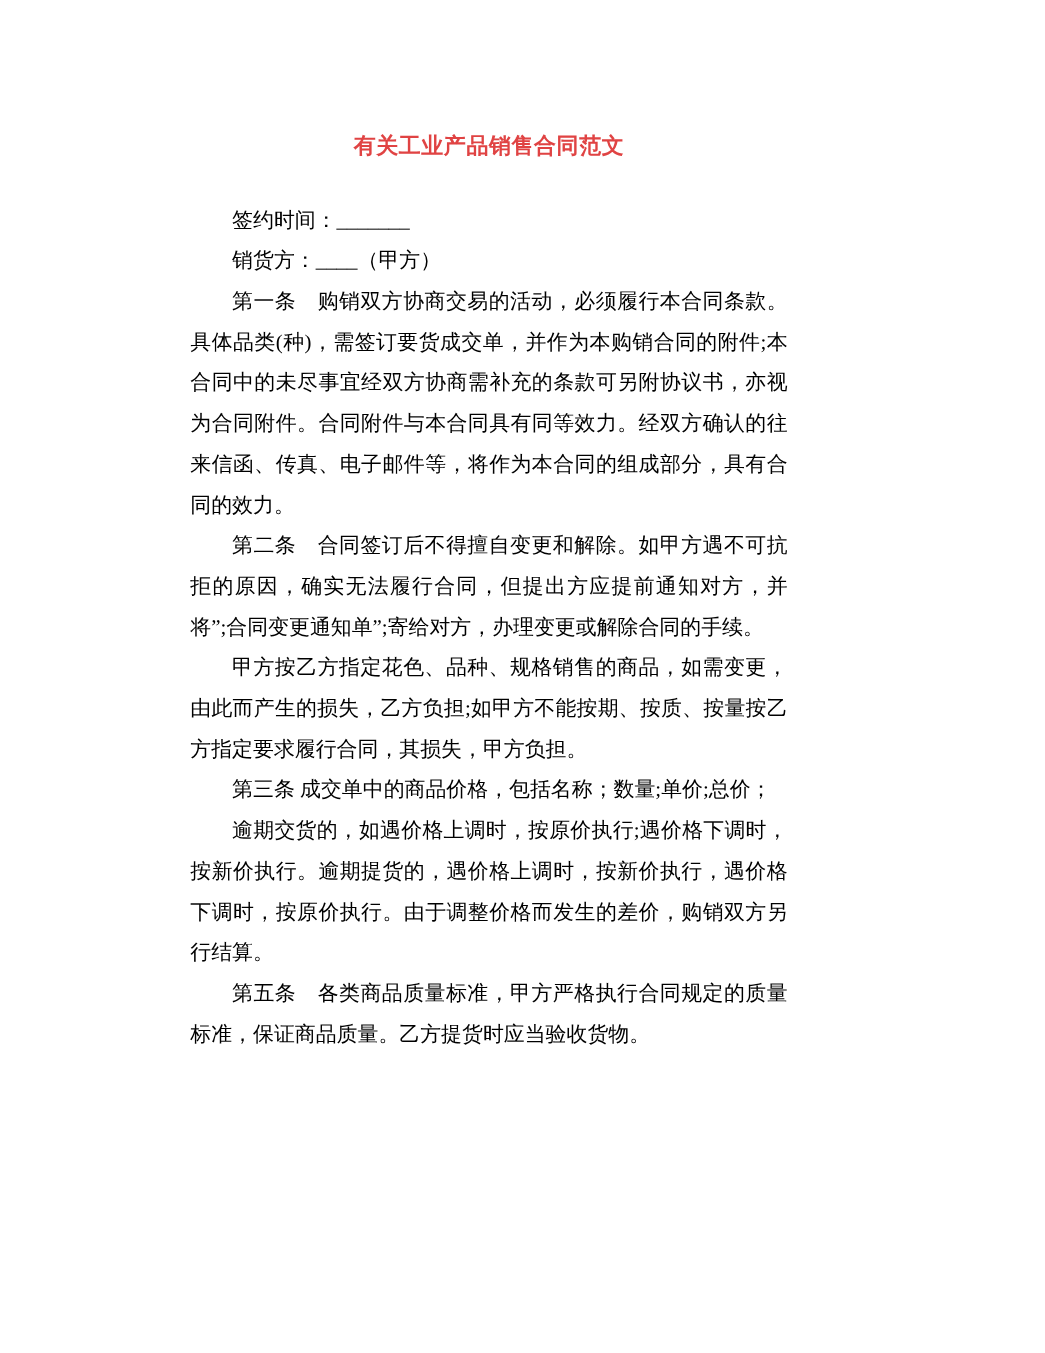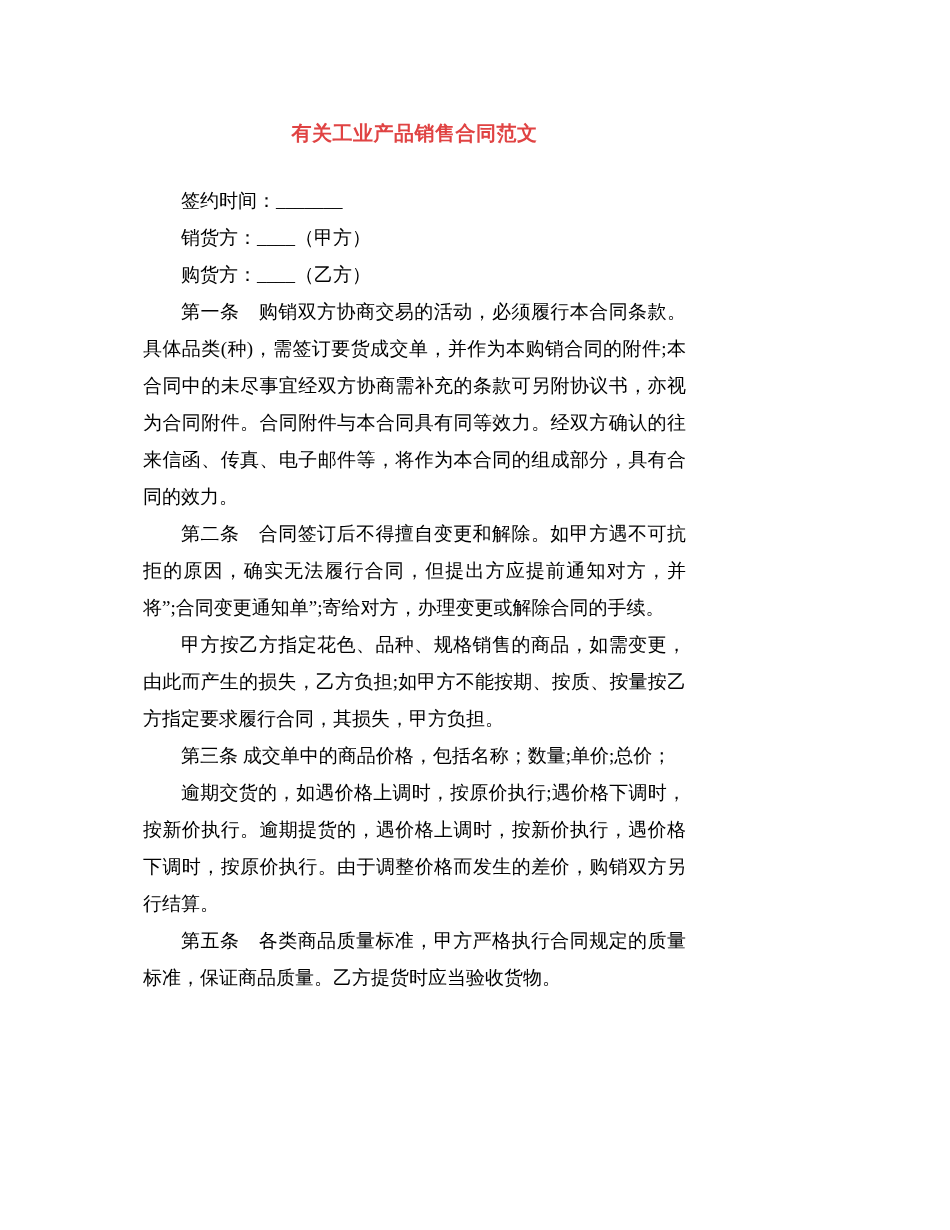--- a/index.html
+++ b/index.html
@@ -11,20 +11,21 @@
     position: relative;
     width: 816px;
     height: 1230px;
     box-sizing: border-box;
     background: #ffffff;
     padding: 118px 130px 0 143px;
     font-family: "Liberation Serif", "DejaVu Serif", serif;
     font-size: 19px;
     color: #000000;
     overflow: hidden;
+    margin-left: 30px;
   }
   .doc-title {
     margin: 0 0 34px 0;
     font-size: 20px;
     font-weight: 700;
     line-height: 30px;
     text-align: center;
     letter-spacing: 0.5px;
   }
   .doc-line {
@@ -37,21 +38,20 @@
 </style>
 </head>
 <body>
 
 <div class="page">
   <h1 class="doc-title" style="color: rgb(224, 67, 67);">有关工业产品销售合同范文</h1>
 
   <div>
       <p class="doc-line">签约时间：_______</p>
       <p class="doc-line">销货方：____（甲方）</p>
-      <p class="doc-line">购货方：____（乙方）</p>
     </div>
 
   <div>
       <p class="doc-line">第一条　购销双方协商交易的活动，必须履行本合同条款。具体品类(种)，需签订要货成交单，并作为本购销合同的附件;本合同中的未尽事宜经双方协商需补充的条款可另附协议书，亦视为合同附件。合同附件与本合同具有同等效力。经双方确认的往来信函、传真、电子邮件等，将作为本合同的组成部分，具有合同的效力。</p>
       <p class="doc-line">第二条　合同签订后不得擅自变更和解除。如甲方遇不可抗拒的原因，确实无法履行合同，但提出方应提前通知对方，并将”;合同变更通知单”;寄给对方，办理变更或解除合同的手续。</p>
       <p class="doc-line">甲方按乙方指定花色、品种、规格销售的商品，如需变更，由此而产生的损失，乙方负担;如甲方不能按期、按质、按量按乙方指定要求履行合同，其损失，甲方负担。</p>
       <p class="doc-line">第三条 成交单中的商品价格，包括名称；数量;单价;总价；</p>
       <p class="doc-line">逾期交货的，如遇价格上调时，按原价执行;遇价格下调时，按新价执行。逾期提货的，遇价格上调时，按新价执行，遇价格下调时，按原价执行。由于调整价格而发生的差价，购销双方另行结算。</p>
       <p class="doc-line">第五条　各类商品质量标准，甲方严格执行合同规定的质量标准，保证商品质量。乙方提货时应当验收货物。</p>
     </div>

